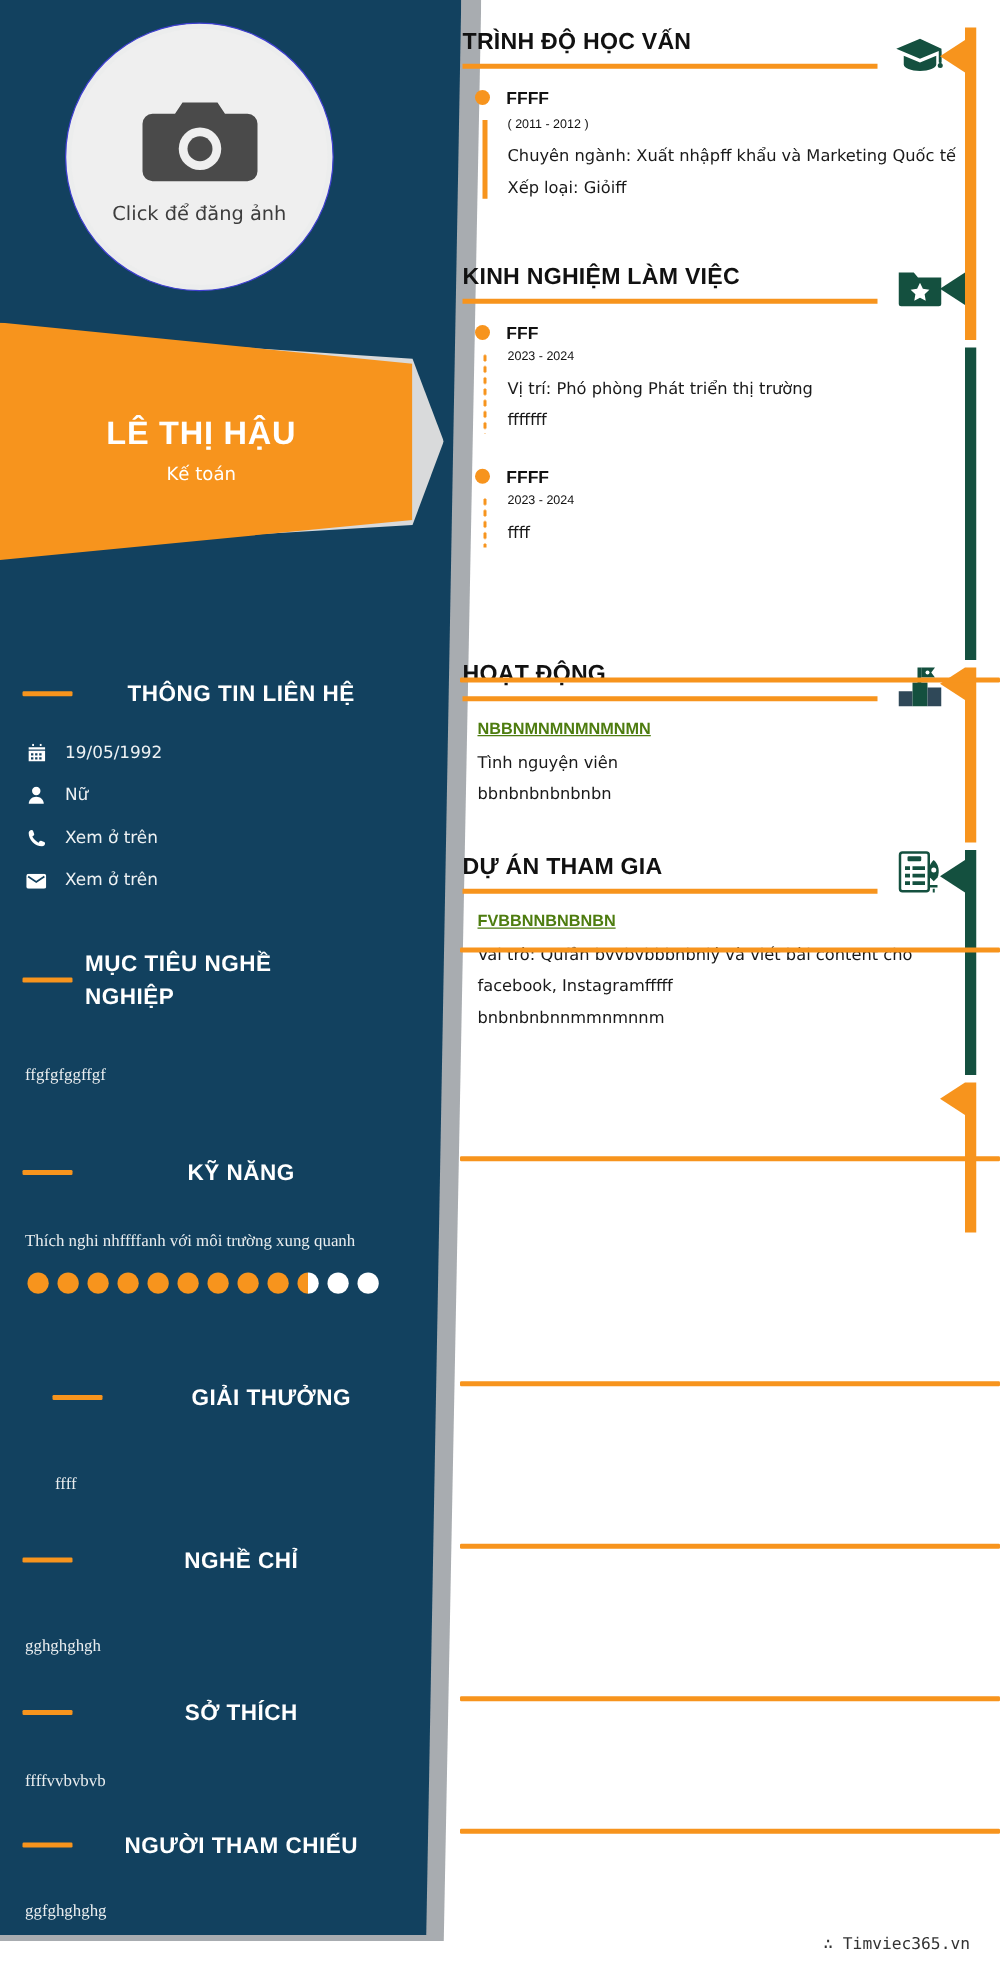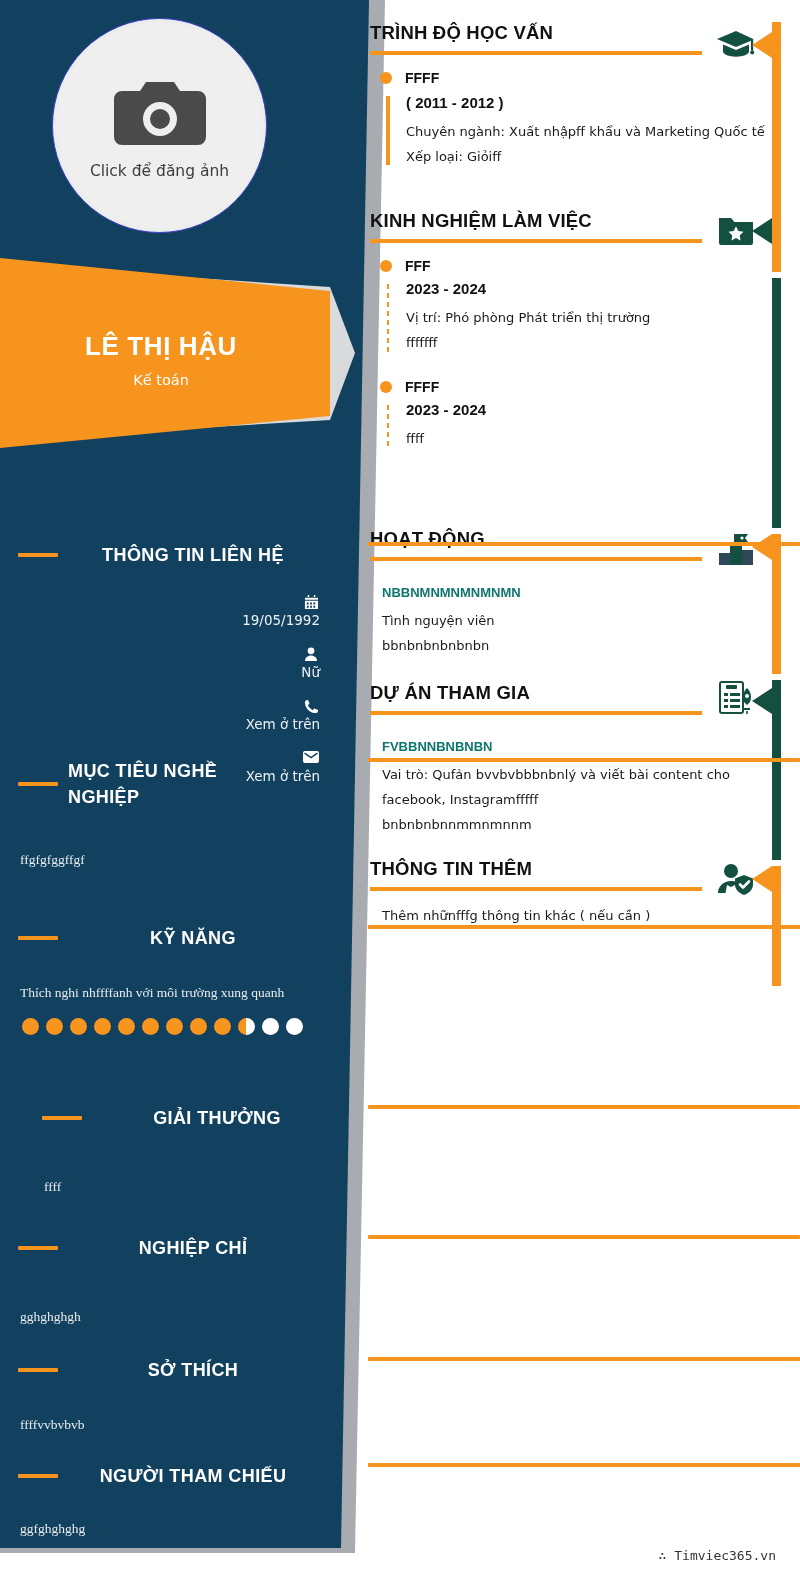--- a/index.html
+++ b/index.html
@@ -80,24 +80,23 @@
     font-size: 18px; letter-spacing: .4px; line-height: 1.45;
   }
   .sb-title.two { text-align: left; }
   .sb-text {
     color: #e9edef; font-size: 13.5px; line-height: 1.85; margin: 0 22px 0 20px;
     font-family: Liberation Serif, serif; text-align: justify;
   }
 
   
   .c-row {
-    display: flex; align-items: flex-end; margin-left: 20px;
+    display: flex; align-items: center; gap: 14px; margin-left: 20px;
     margin-bottom: 18px; color: #eef2f4; font-size: 13.5px;
     font-family: "DejaVu Sans", sans-serif;
-    flex-direction: column;
   }
   .c-ico { width: 18px; flex: 0 0 18px; display: flex; justify-content: center; padding-top: 1px; }
   .c-ico svg { fill: #ffffff; }
 
   
   .dots { display: flex; gap: 7px; margin-left: 22px; margin-top: 12px; }
   .dot { width: 17px; height: 17px; border-radius: 50%; background: #ffffff; }
   .dot.full { background: #f7941d; }
   .dot.half { background: linear-gradient(to right, #f7941d 50%, #ffffff 50%); }
 
@@ -115,25 +114,25 @@
 
   .item-head { display: flex; align-items: center; gap: 13px; margin-top: 15px; margin-left: 12px; }
   .bullet { width: 12px; height: 12px; border-radius: 50%; background: #f7941d; flex: 0 0 12px; }
   .item-title { font-size: 14px; font-weight: bold; color: #111; }
 
   .item-body { position: relative; margin-left: 18px; padding-left: 20px; margin-top: 6px; }
   .v-line { position: absolute; left: 0; top: 2px; bottom: 4px; width: 4px; background: #f7941d; }
   .v-dots { position: absolute; left: 0; top: 2px; bottom: 2px; width: 4px;
     background-image: radial-gradient(#f7941d 45%, transparent 46%);
     background-size: 4px 9px; background-repeat: repeat-y; }
-  .date { font-size: 15px; font-weight: bold; color: #111; margin-bottom: 8px; }
+  .date { font-size: 10px; font-weight: normal; color: #111; margin-bottom: 8px; }
   .line { font-size: 13px; color: #1a1a1a; line-height: 1.95;
     font-family: "DejaVu Sans", sans-serif; }
 
-  .plain-sub { font-size: 13px; font-weight: bold; color: #0f766e; margin-left: 14px; margin-top: 24px; }
+  .plain-sub { font-size: 13px; font-weight: bold; color: #4d7c0f; margin-left: 14px; margin-top: 14px; text-decoration: underline; }
   .plain-body { margin-left: 14px; margin-top: 8px; width: 348px; }
   .plain-body .line { text-align: justify; }
 
   
   .edge { position: absolute; right: 19px; width: 9px; z-index: 4; }
   .arrow { position: absolute; right: 28px; width: 0; height: 0;
     border-top: 13px solid transparent; border-bottom: 13px solid transparent; z-index: 5; }
 
   .footer {
     position: absolute; right: 24px; bottom: 18px; font-size: 13px; color: #333;
@@ -252,21 +251,21 @@
         <div class="dash"></div>
         <div class="sb-title">GIẢI THƯỞNG</div>
         <div class="dash right"></div>
       </div>
       <div class="sb-text" style="margin-top:44px;">ffff</div>
     </div>
 
     <div class="sb-sec" style="top:1235px;">
       <div class="sb-head">
         <div class="dash"></div>
-        <div class="sb-title">NGHIỆP CHỈ</div>
+        <div class="sb-title">NGHỀ CHỈ</div>
         <div class="dash right"></div>
       </div>
       <div class="sb-text" style="margin-top:44px;">gghghghgh</div>
     </div>
 
     <div class="sb-sec" style="top:1357px;">
       <div class="sb-head">
         <div class="dash"></div>
         <div class="sb-title">SỞ THÍCH</div>
         <div class="dash right"></div>
@@ -388,37 +387,20 @@
           <path fill="#14503f" d="M27 28h6v2h-6zm2.2 3h1.6v3h-1.6z"></path>
         </svg>
       </div>
       <div class="plain-sub">FVBBNNBNBNBN</div>
       <div class="plain-body">
         <div class="line">Vai trò: Qufản bvvbvbbbnbnlý và viết bài content cho facebook, Instagramfffff</div>
         <div class="line">bnbnbnbnnmmnmnnm</div>
       </div>
     </div>
 
-    <div class="r-sec" style="top:858px;">
-      <div class="r-head">
-        <div class="r-title">THÔNG TIN THÊM</div>
-        <div class="r-rule"></div>
-      </div>
-      <div class="r-icon" style="top:0px;">
-        <svg width="38" height="34" viewBox="0 0 38 34">
-          <circle cx="14" cy="9" r="7" fill="#14503f"></circle>
-          <path fill="#14503f" d="M1 31c0-7 5.8-12 13-12 2.2 0 4.3.5 6.1 1.4L18 23l-4 2-4-2-1.5 8z"></path>
-          <path fill="#14503f" d="M27 13l9 3.5v6c0 5-4 8.6-9 10.5-5-1.9-9-5.5-9-10.5v-6z"></path>
-          <path d="M23 22.5l3 3 6-6" stroke="#ffffff" stroke-width="2.6" fill="none" stroke-linecap="round" stroke-linejoin="round"></path>
-        </svg>
-      </div>
-      <div class="plain-body" style="margin-top:12px;">
-        <div class="line">Thêm nhữnfffg thông tin khác ( nếu cần )</div>
-      </div>
-    </div>
 
     <div class="edge" style="top: 22px; height: 250px; background: rgb(247, 148, 29);"></div>
     <div class="arrow" style="top: 32px; border-right: 20px solid rgb(247, 148, 29);"></div>
 
     <div class="edge" style="top: 278px; height: 250px; background: rgb(20, 80, 63);"></div>
     <div class="arrow" style="top: 218px; border-right: 20px solid rgb(20, 80, 63);"></div>
 
     <div class="edge" style="top: 534px; height: 140px; background: rgb(247, 148, 29);"></div>
     <div class="arrow" style="top: 534px; border-right: 20px solid rgb(247, 148, 29);"></div>
 

